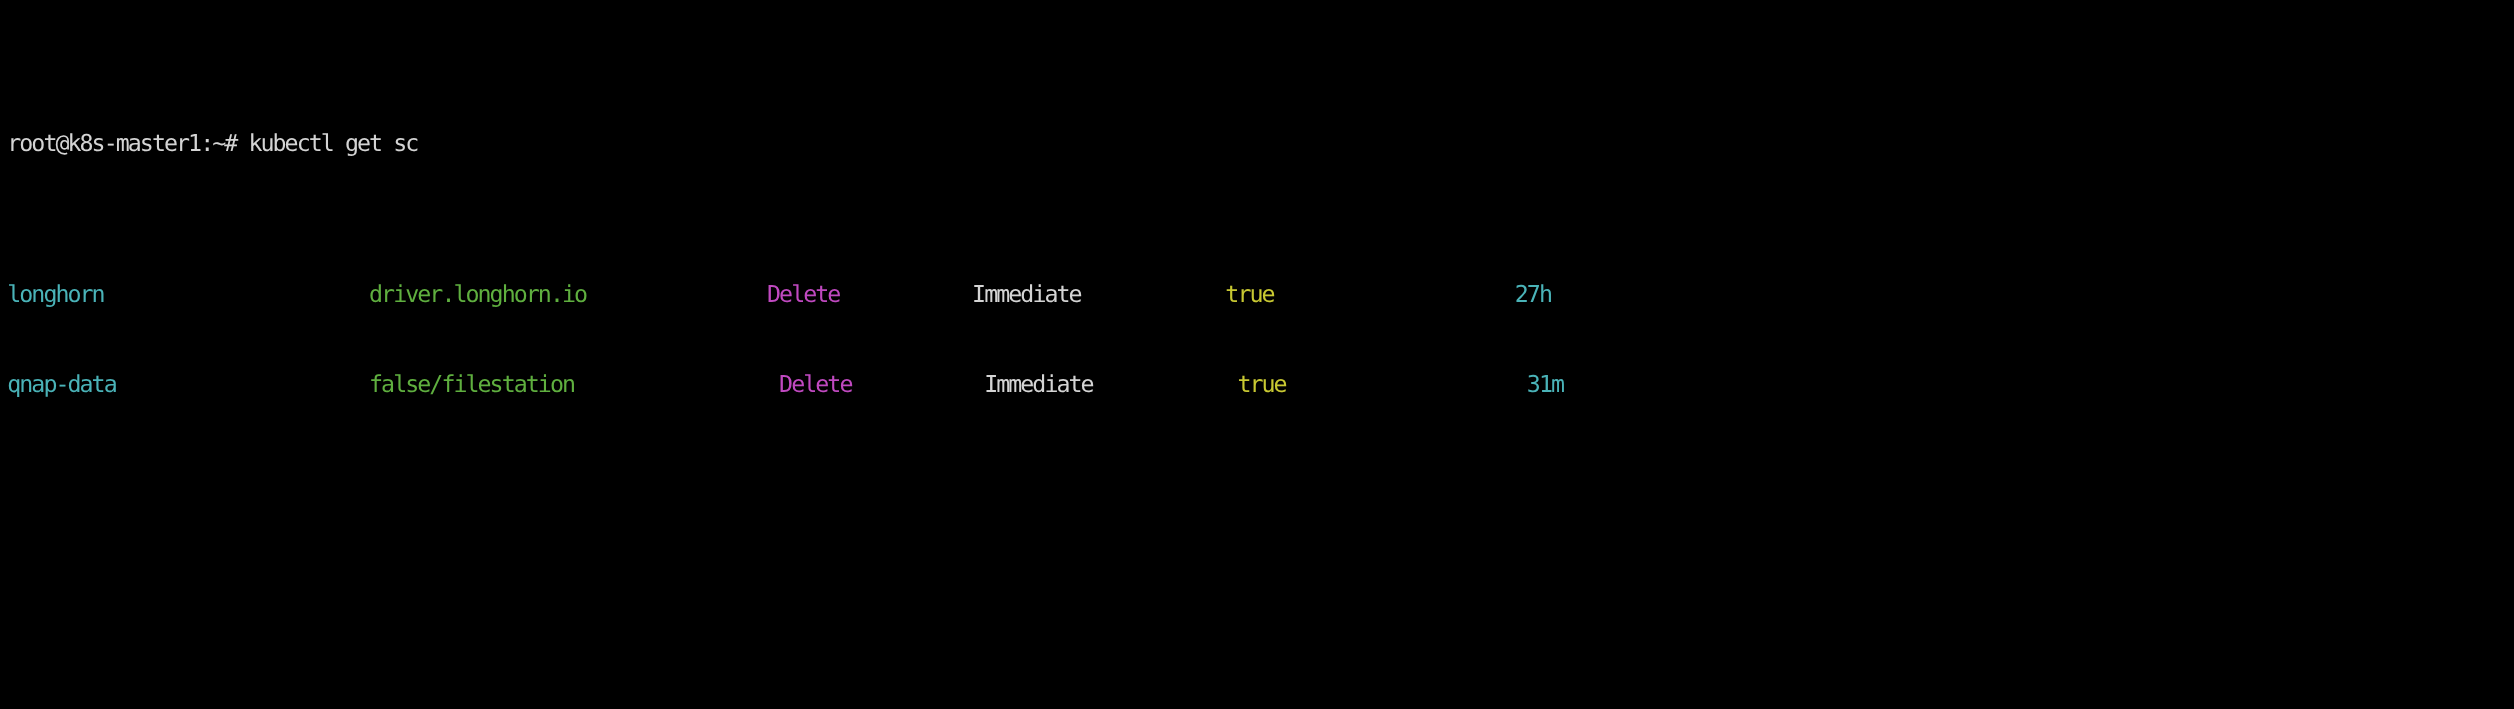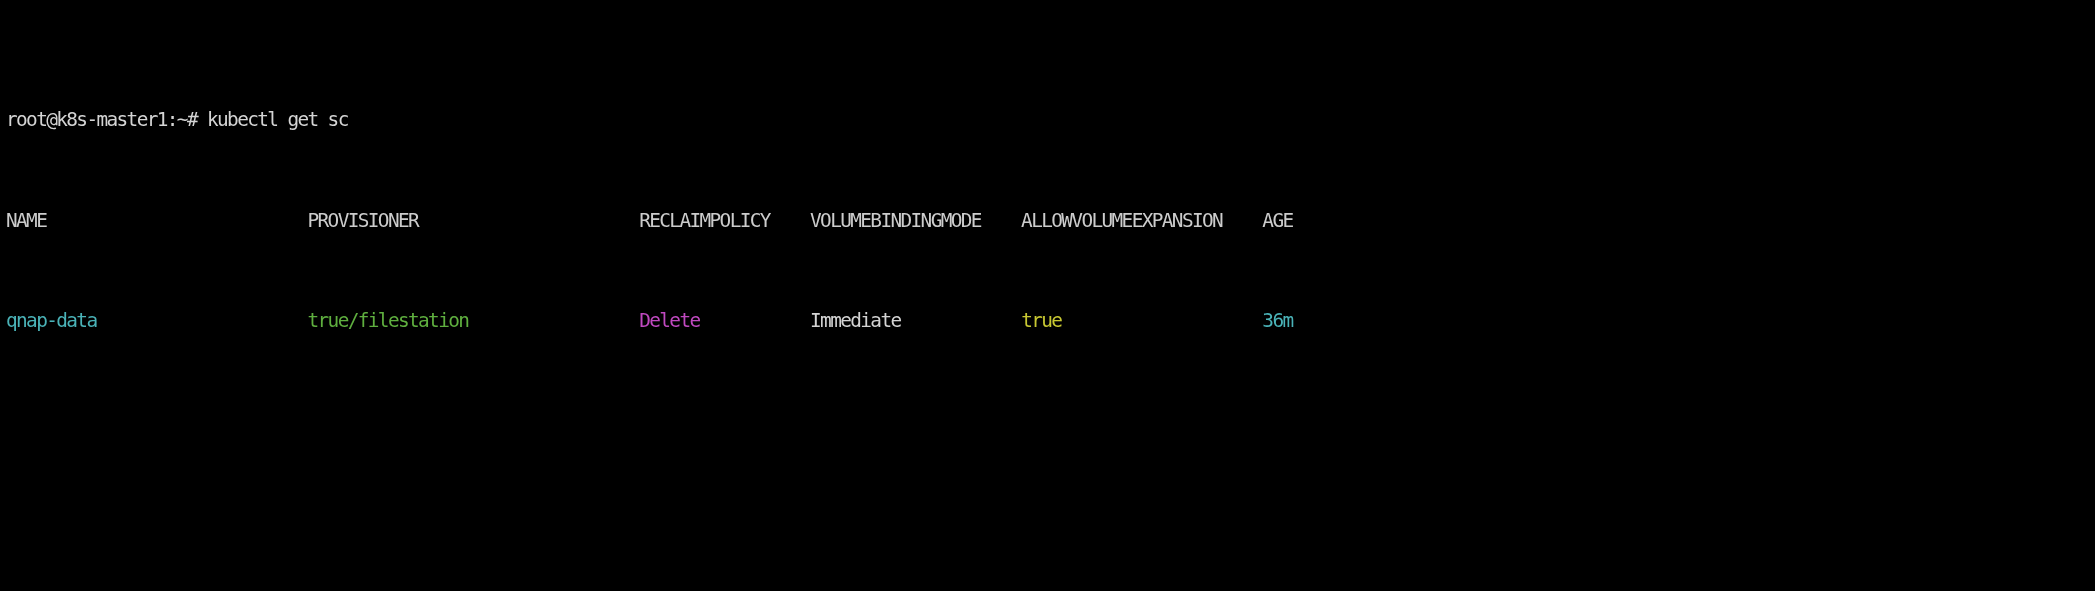--- a/index.html
+++ b/index.html
@@ -50,23 +50,23 @@
   .c-yellow  { color: #c8c832; }
   .c-white   { color: #d4d4d4; }
 </style></head>
 <body>
 
 <div id="terminal" style="letter-spacing: -1.624px;">
 
   
   <span class="line"><span class="c-default">root@k8s-master1:~# kubectl get sc</span></span>
 
-  <span class="line"><span class="c-header">NAME</span>                          <span class="c-header">PROVISIONER</span>                      <span class="c-header">RECLAIMPOLICY</span>    <span class="c-header">VOLUMEBINDINGMODE</span>    <span class="c-header">ALLOWVOLUMEEXPANSION</span>    <span class="c-header">AGE</span></span>
 
-  <span class="line"><span class="c-cyan">qnap-data</span>                     <span class="c-green">true/filestation</span>                 <span class="c-magenta">Delete</span>           <span class="c-white">Immediate</span>            <span class="c-yellow">true</span>                    <span class="c-cyan">36m</span></span>
+  <span class="line"><span class="c-cyan">longhorn</span>                      <span class="c-green">driver.longhorn.io</span>               <span class="c-magenta">Delete</span>           <span class="c-white">Immediate</span>            <span class="c-yellow">true</span>                    <span class="c-cyan">27h</span></span>
+  <span class="line"><span class="c-cyan">qnap-data</span>                     <span class="c-green">false/filestation</span>                 <span class="c-magenta">Delete</span>           <span class="c-white">Immediate</span>            <span class="c-yellow">true</span>                    <span class="c-cyan">31m</span></span>
   
   
   
 
   
   
 
   
 
   

